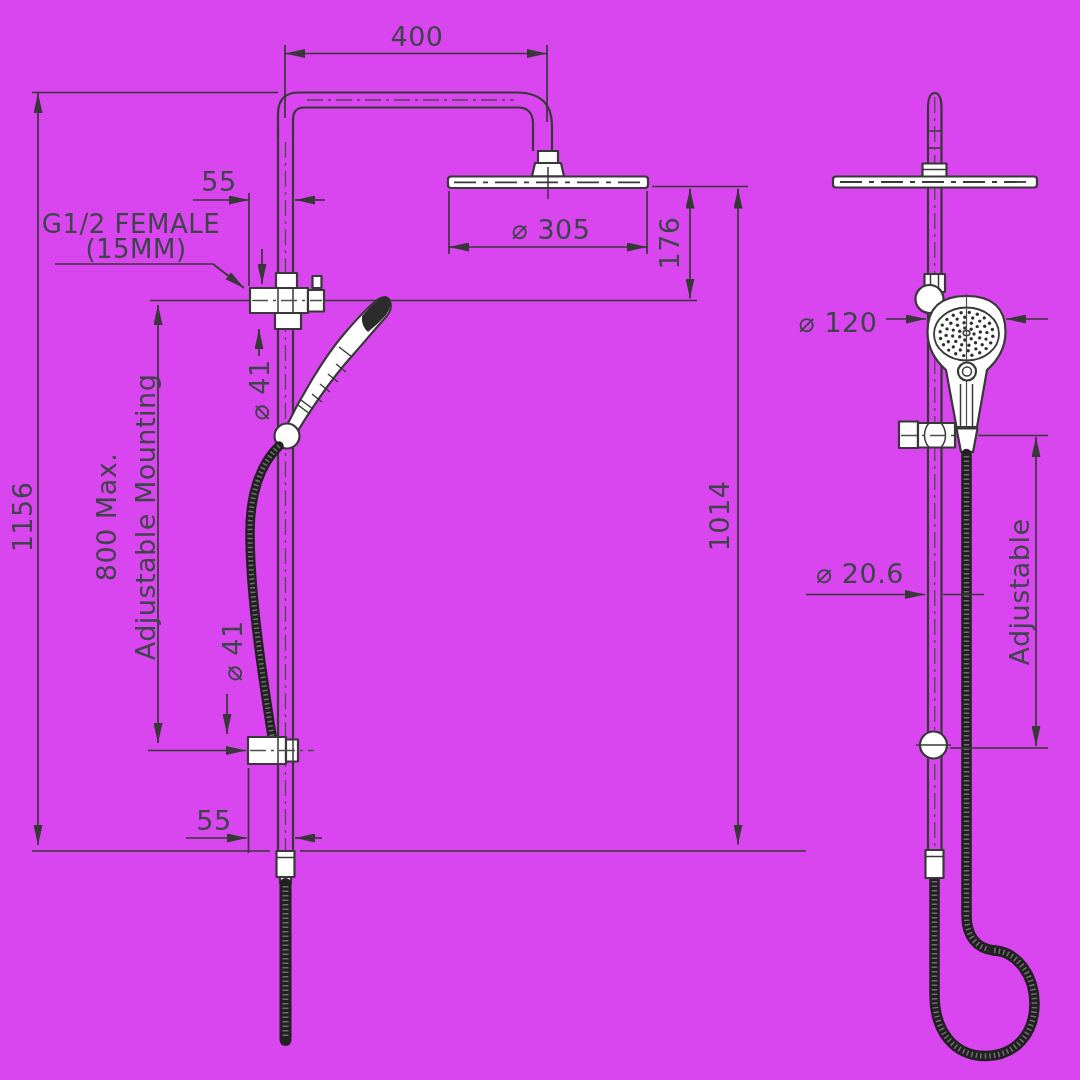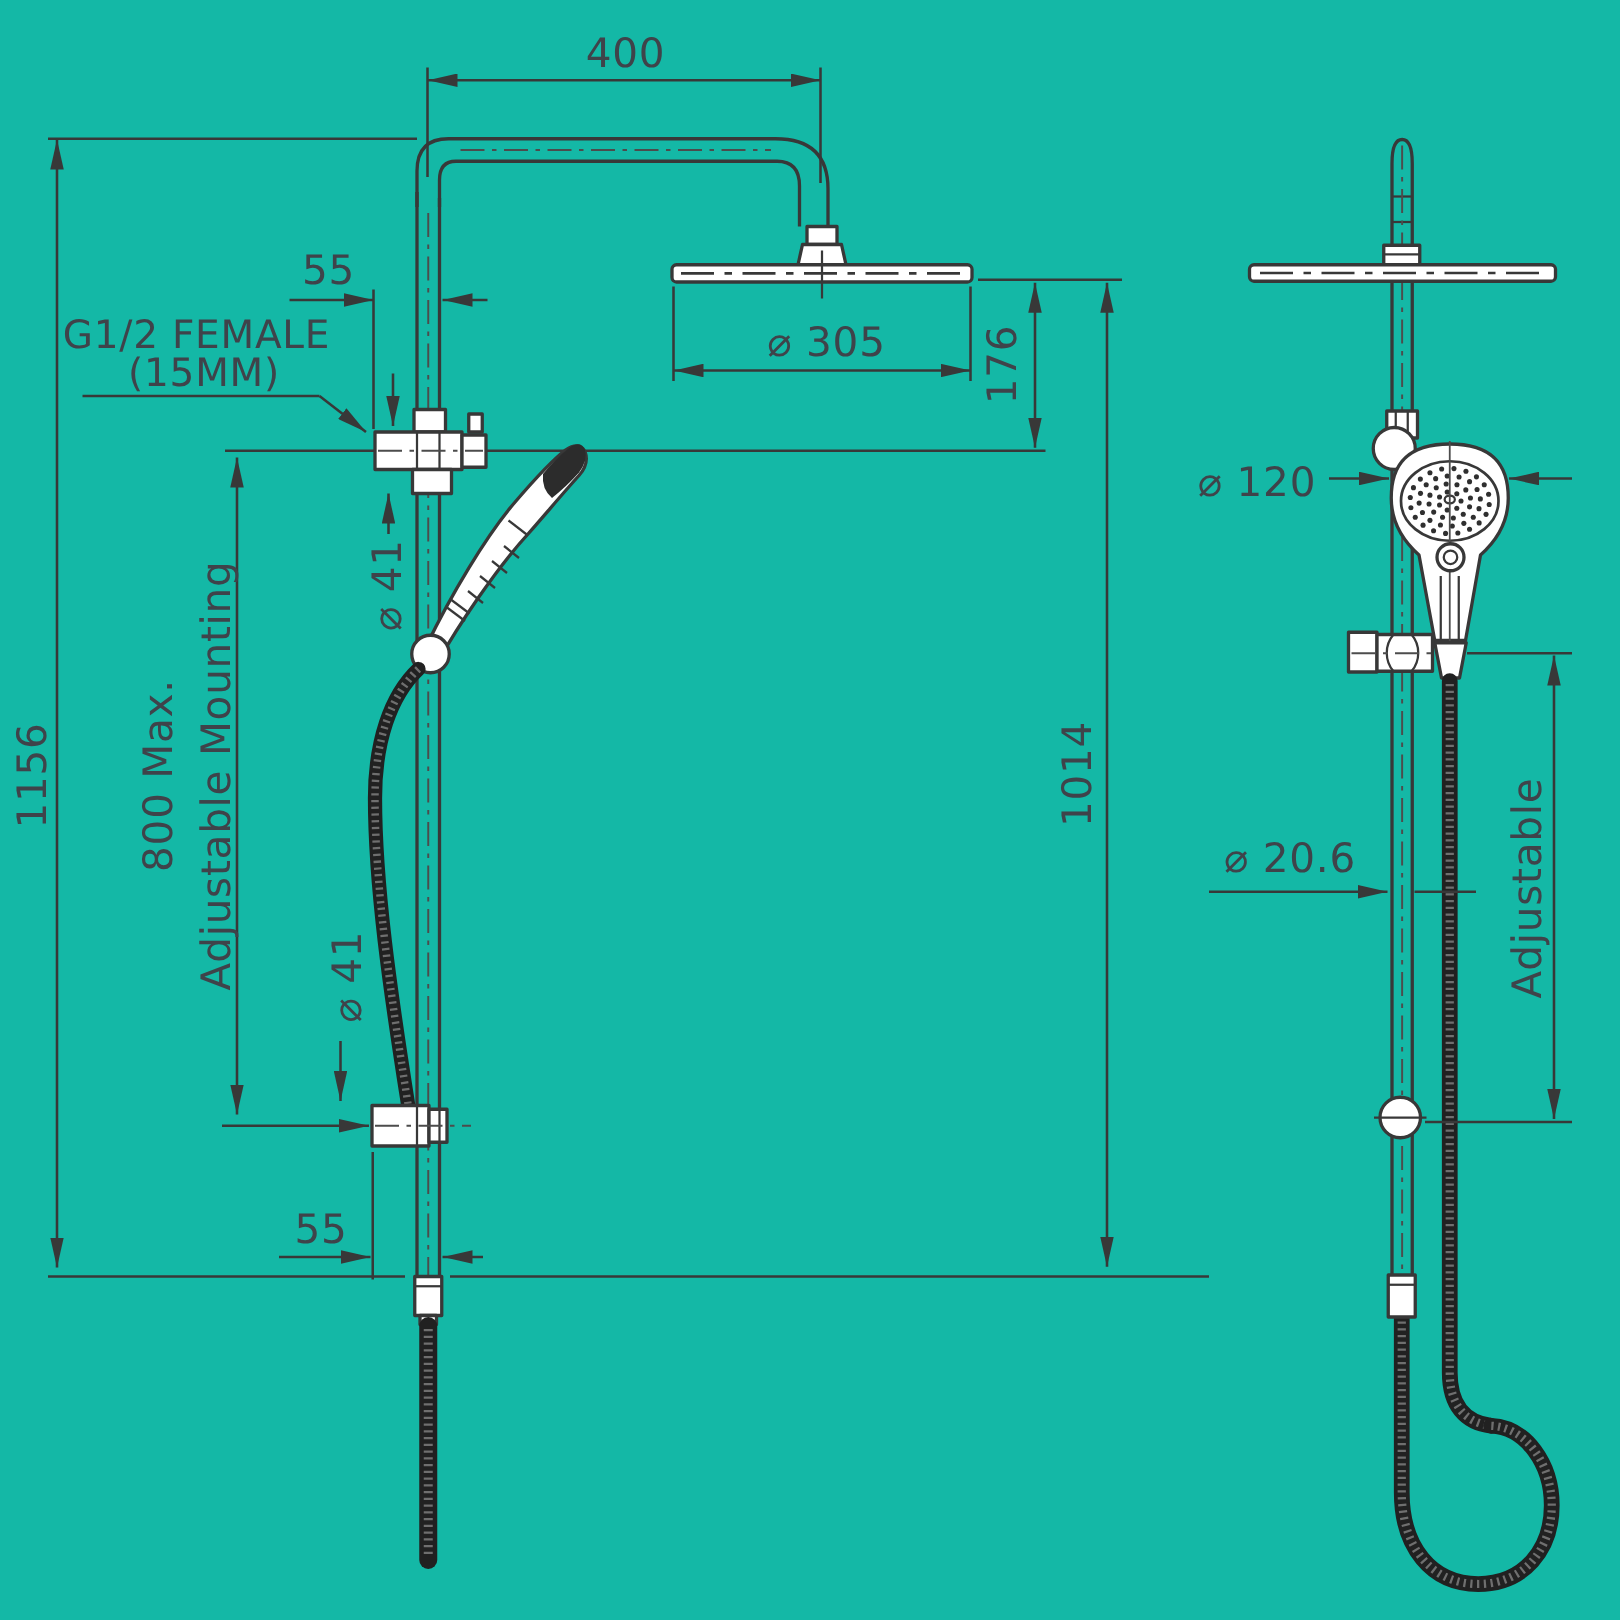--- a/index.html
+++ b/index.html
@@ -1,16 +1,16 @@
 <!DOCTYPE html>
 <html><head>
 <meta charset="utf-8">
 <style>
   html,body{margin:0;padding:0;background:#fff;}
-  .canvas{position:relative;width:1080px;height:1080px;background:#14b8a6;overflow:hidden;}
+  .canvas{position:relative;width:1080px;height:1080px;background:#d946ef;overflow:hidden;}
   svg{display:block;}
   .outline{fill:#ffffff;stroke:#383838;stroke-width:2.2;stroke-linejoin:round;}
   .stroke{fill:none;stroke:#383838;stroke-width:2.2;stroke-linejoin:round;}
   .thin{fill:none;stroke:#383838;stroke-width:1.5;}
   .dim{fill:none;stroke:#383838;stroke-width:1.7;}
   .cl{fill:none;stroke:#4c4c4c;stroke-width:1.3;stroke-dasharray:16 5 3 5;}
   .dashin{stroke-dasharray:22 7 5 7;stroke-width:1.8;}
   .hose{fill:none;stroke:#212121;stroke-linecap:round;}
   .hose-tex{fill:none;stroke:#6f6f6f;stroke-dasharray:1.5 3;stroke-linecap:butt;}
   .darkfill{fill:#2c2c2c;stroke:none;}

